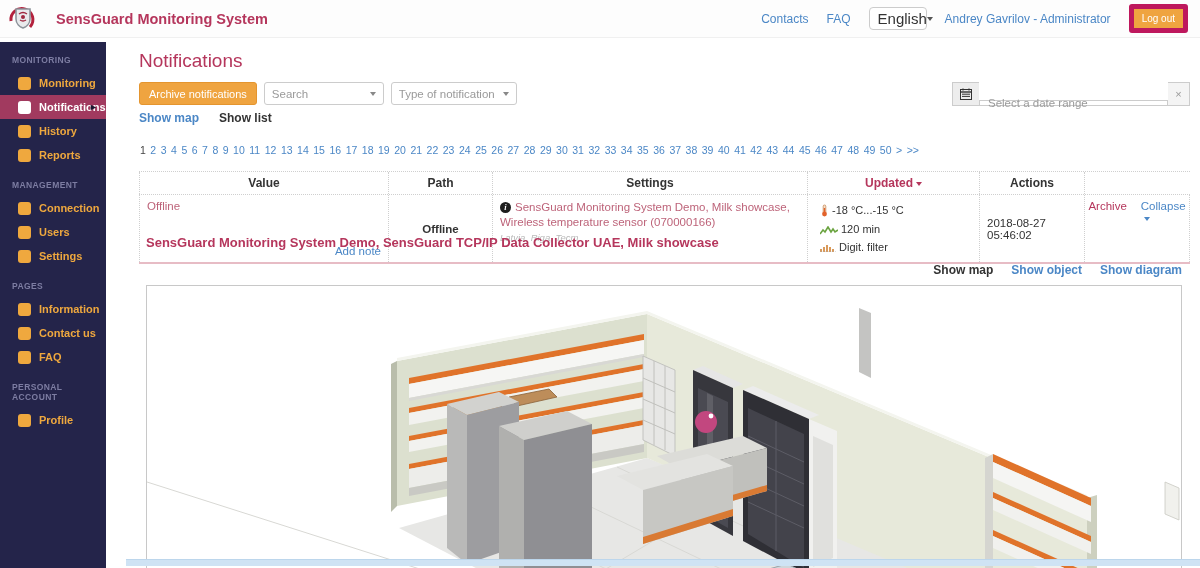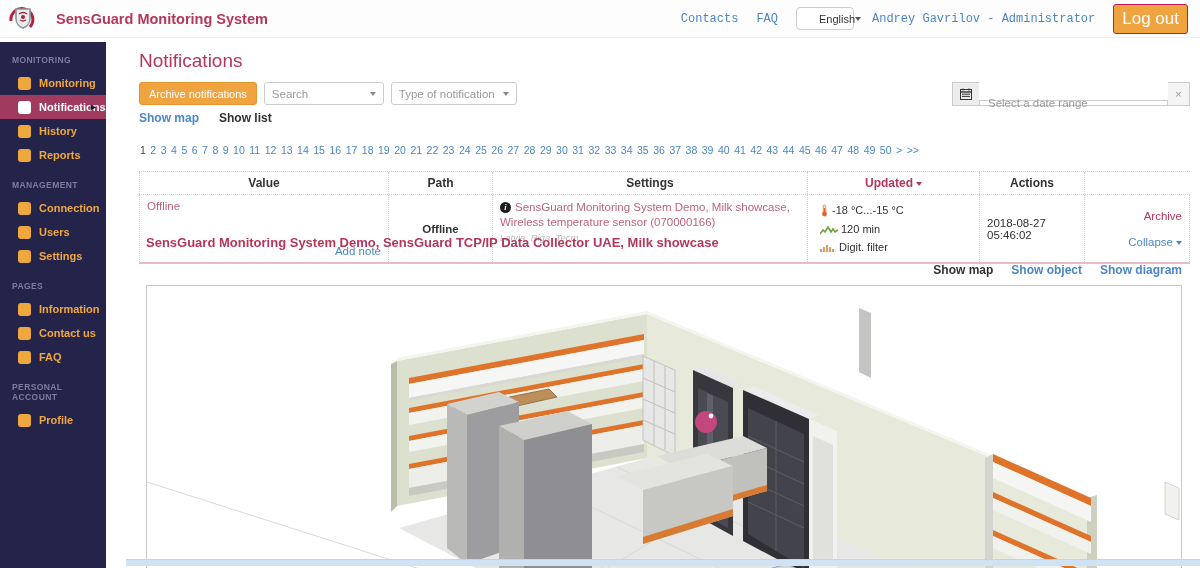--- a/index.html
+++ b/index.html
@@ -5,27 +5,27 @@
   * { margin:0; padding:0; box-sizing:border-box; }
   html,body { width:1200px; height:568px; overflow:hidden; background:#fff;
     font-family:"Liberation Sans", sans-serif; position:relative; }
 
   
   .topbar { position:absolute; left:0; top:0; width:1200px; height:38px; background:#fdfdfd;
     border-bottom:1px solid #f0f0f0; display:flex; align-items:center; z-index:12; }
   .logo { width:30px; height:28px; margin-left:8px; }
   .app-title { color:#b5365c; font-size:14.5px; font-weight:bold; margin-left:18px; }
   .top-right { margin-left:auto; display:flex; align-items:center; gap:18px; margin-right:12px; }
-  .top-link { color:#4b87c6; font-size:12px; text-decoration:none; cursor:pointer;font-family:Liberation Mono, monospace; }
+  .top-link { color:#4b87c6; font-size:12px; text-decoration:none; cursor:pointer; }
   .lang-select { border:1px solid #ccc; border-radius:4px; background:#fff; height:23px; width:58px;
-    display:flex; align-items:center; justify-content:space-between; padding:0 22px; font-size:11px; color:#333; cursor:pointer; }
+    display:flex; align-items:center; justify-content:space-between; padding:0 8px; font-size:15px; color:#333; cursor:pointer; }
   .caret-down { width:0; height:0; border-left:3.5px solid transparent; border-right:3.5px solid transparent;
     border-top:4px solid #555; display:inline-block; }
-  .logout-btn { background:#efa440; border:1px solid #be185d; border-radius:3px; color:#fff;
-    font-size:17px; padding:4px 8px; cursor:pointer; }
+  .logout-btn { background:#efa440; border:5px solid #be185d; border-radius:3px; color:#fff;
+    font-size:10px; padding:4px 8px; cursor:pointer; }
 
   
   .sidebar { position:absolute; left:0; top:42px; width:106px; height:530px; background:#24244a; z-index:11; }
   .sb-title { color:#7d7da2; font-size:8.5px; font-weight:bold; letter-spacing:.4px;
     padding:13px 0 6px 12px; }
   .sb-item { height:24px; display:flex; align-items:center; padding-left:18px; cursor:pointer; position:relative; }
   .sb-icon { width:13px; height:13px; background:#efa83e; border-radius:3px; flex:0 0 13px; }
   .sb-label { color:#efa83e; font-size:11px; font-weight:bold; margin-left:8px; white-space:nowrap; }
   .sb-dot { display:none; width:7px; height:7px; border-radius:50%; background:#e8302a; margin-left:6px; }
   .sb-arrow { display:none; position:absolute; right:8px; color:#17172f; font-size:9px; }
@@ -83,21 +83,21 @@
   .add-note { align-self:flex-end; color:#4b87c6; font-size:11.5px; cursor:pointer; }
   .cell-value { display:flex; align-items:center; justify-content:center; font-weight:bold; color:#333; }
   .path-links { color:#bd6379; font-size:11.5px; line-height:1.3; cursor:pointer; }
   .info-ic { display:inline-flex; width:11px; height:11px; border-radius:50%; background:#1d1d1d; color:#fff;
     font-size:8.5px; font-family:"Liberation Serif", serif; font-style:italic; font-weight:bold;
     align-items:center; justify-content:center; margin-right:4px; vertical-align:1px; }
   .path-loc { color:#b9b9b9; font-size:9.5px; font-style:italic; margin-top:2px; }
   .cell-settings { font-size:11px; color:#333; padding-top:8px; padding-left:12px; line-height:1.45; }
   .set-item { display:inline-flex; align-items:center; gap:3px; margin-right:10px; white-space:nowrap;text-align:right; }
   .cell-updated { display:flex; align-items:center; justify-content:center; color:#333; font-size:11.5px; }
-  .cell-actions { display:flex; flex-direction:column; align-items:flex-end; justify-content:center; gap:14px; }
+  .cell-actions { display:flex; flex-direction:row; align-items:flex-start; justify-content:center; gap:14px; }
   .act-archive { color:#b5365c; font-size:11.5px; cursor:pointer; }
   .act-collapse { color:#4b87c6; font-size:11.5px; cursor:pointer; }
   .caret-blue { width:0; height:0; border-left:3px solid transparent; border-right:3px solid transparent;
     border-top:4px solid #4b87c6; display:inline-block; margin-left:3px; vertical-align:middle; }
 
   .obj-title { position:absolute; left:20px; top:197px; font-size:13px; font-weight:bold; color:#b5365c; }
   .obj-links { position:absolute; right:18px; top:225px; display:flex; gap:18px; font-size:12px; font-weight:bold; }
 
   .img-frame { position:absolute; left:20px; top:247px; width:1036px; height:470px;
     border:1px solid #c8c8c8; background:#fff; overflow:hidden; }

